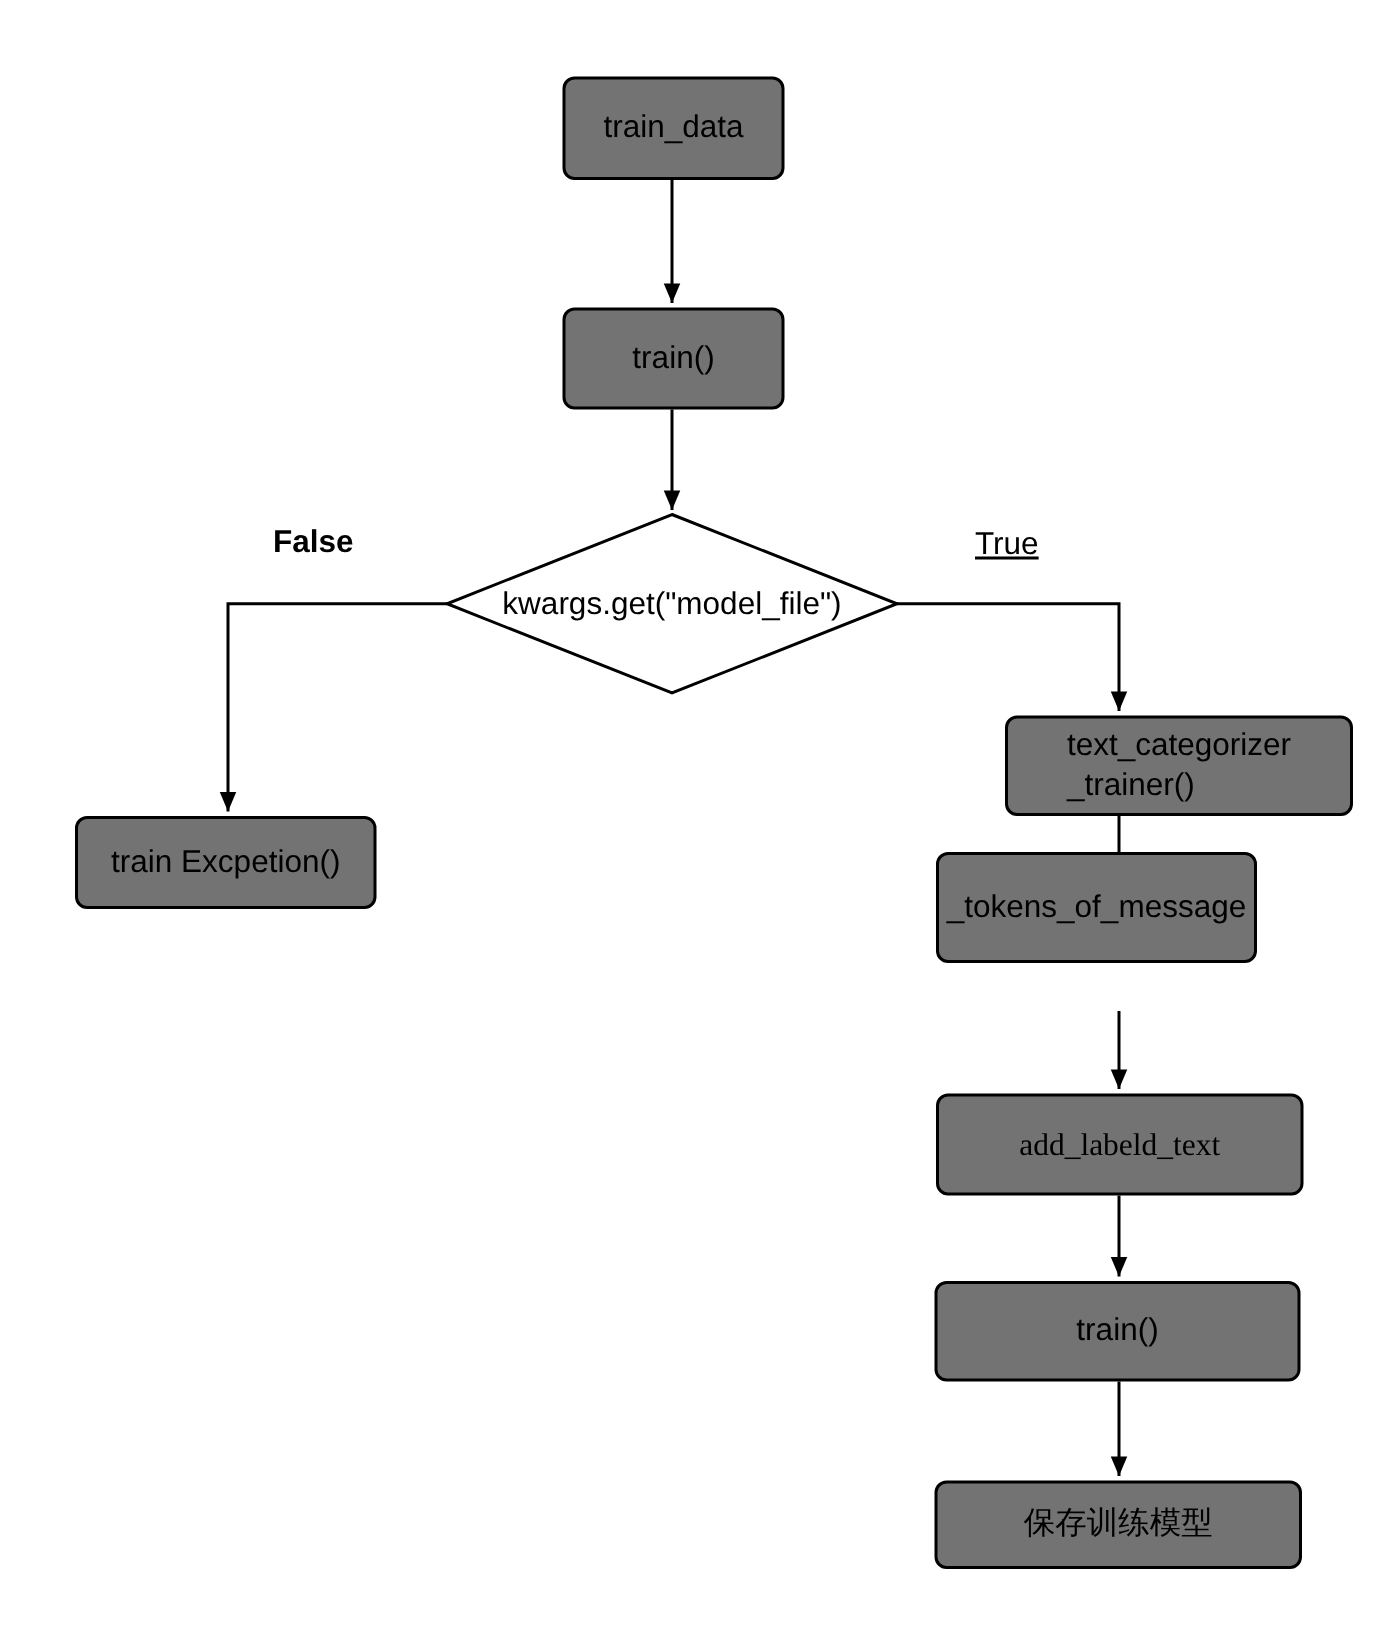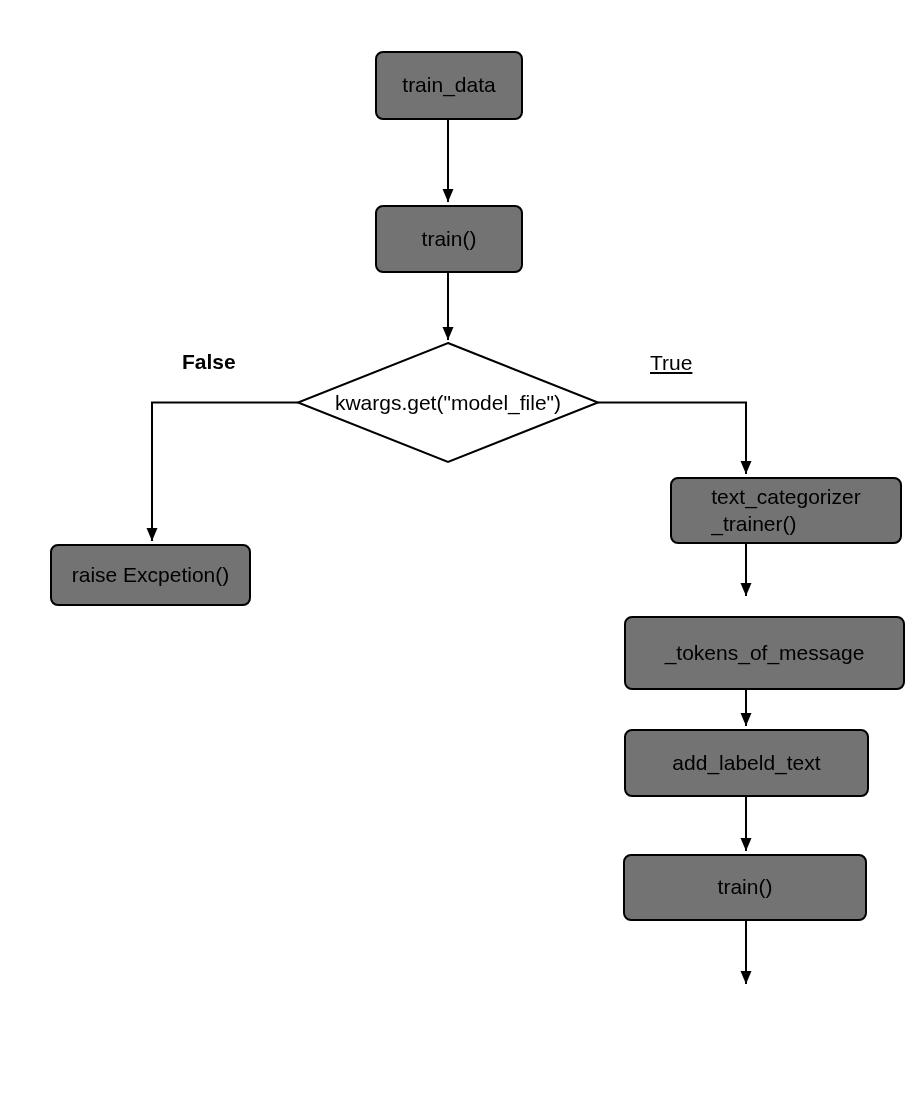--- a/index.html
+++ b/index.html
@@ -70,25 +70,26 @@
   <div class="node" style="left:375px; top:51px; width:148px; height:69px;">train_data</div>
 
   <div class="node" style="left:375px; top:205px; width:148px; height:68px;">train()</div>
 
   <div class="diamond-label" style="left:298px; top:343px; width:300px; height:119px;">kwargs.get("model_file")</div>
 
   <div class="floatlabel" style="left:182px; top:350px;font-weight:bold;">False</div>
 
   <div class="floatlabel" style="left:650px; top:351px;text-decoration:underline;">True</div>
 
-  <div class="node" style="left:50px; top:544px; width:201px; height:62px;">raise Excpetion()</div>
+  <div class="node" style="left:50px; top:544px; width:201px; height:62px;">train Excpetion()</div>
 
   <div class="node" style="left:628px; top:477px; width:232px; height:67px;margin-left:42px;">text_categorizer
 _trainer()</div>
 
-  <div class="node" style="left:624px; top:616px; width:281px; height:74px;">_tokens_of_message</div>
+  <div class="node" style="left:624px; top:568px; width:214px; height:74px;">_tokens_of_message</div>
 
-  <div class="node" style="left:624px; top:729px; width:245px; height:68px;">add_labeld_text</div>
+  <div class="node" style="left:624px; top:729px; width:245px; height:68px;font-family:Liberation Serif, serif;">add_labeld_text</div>
 
   <div class="node" style="left:623px; top:854px; width:244px; height:67px;">train()</div>
 
+  <div class="node" style="left:623px; top:987px; width:245px; height:59px;">保存训练模型</div>
 
 </div>
 
 </body></html>

